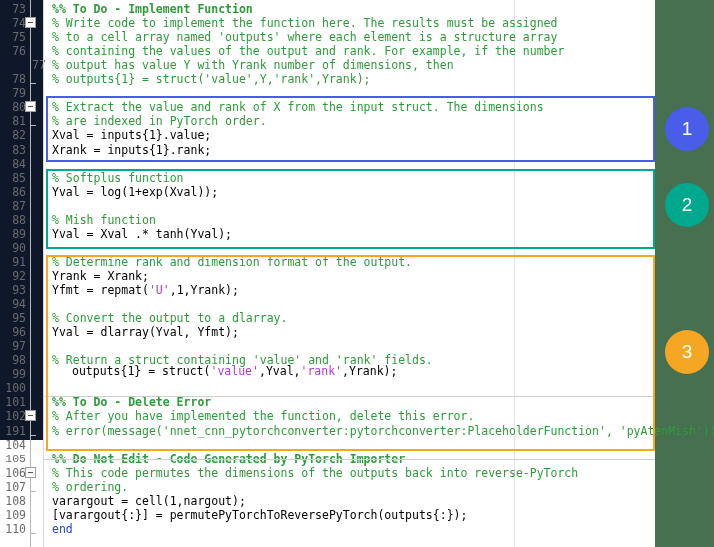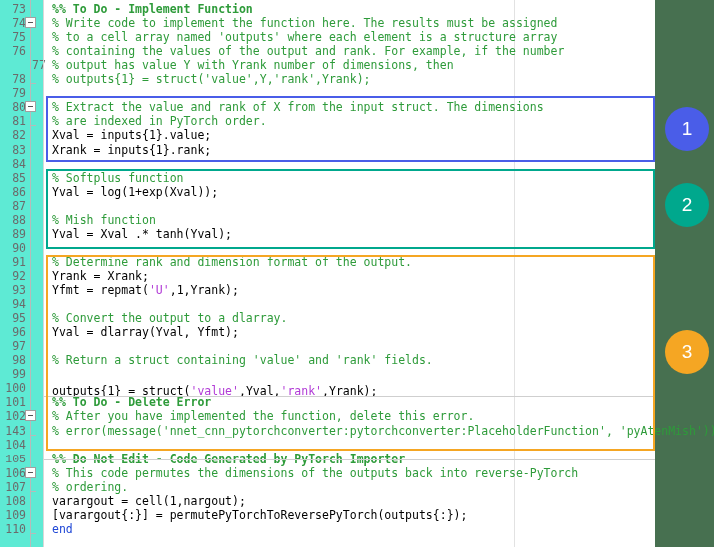--- a/index.html
+++ b/index.html
@@ -15,22 +15,22 @@
     position: absolute;
     left: 0; top: 0;
     width: 655px; height: 547px;
     background: #ffffff;
   }
 
   
   .gutter {
     position: absolute;
     left: 0; top: 0;
-    width: 44px; height: 547px;
-    background: #5eead4;
+    width: 44px; height: 440px;
+    background: #0f172a;
   }
   .gutter-sep {
     position: absolute;
     left: 43px; top: 0;
     width: 1px; height: 547px;
     background: #d7d7d7;
   }
   .fold-rail {
     position: absolute;
     left: 30px; top: 0;
@@ -163,21 +163,21 @@
         <div class="cl" style="top: 226.8px;">Yval = Xval .* tanh(Yval);</div>
         <div class="cl" style="top: 240.85px;"></div>
         <div class="cl" style="top: 254.9px;"><span class="cmt">% Determine rank and dimension format of the output.</span></div>
         <div class="cl" style="top: 268.95px;">Yrank = Xrank;</div>
         <div class="cl" style="top: 283px;">Yfmt = repmat(<span class="str">'U'</span>,1,Yrank);</div>
         <div class="cl" style="top: 297.05px;"></div>
         <div class="cl" style="top: 311.1px;"><span class="cmt">% Convert the output to a dlarray.</span></div>
         <div class="cl" style="top: 325.15px;">Yval = dlarray(Yval, Yfmt);</div>
         <div class="cl" style="top: 339.2px;"></div>
         <div class="cl" style="top: 353.25px;"><span class="cmt">% Return a struct containing 'value' and 'rank' fields.</span></div>
-        <div class="cl" style="top: 384px;">outputs{1} = struct(<span class="str">'value'</span>,Yval,<span class="str">'rank'</span>,Yrank);</div>
+        <div class="cl" style="top: 364px; margin-left: 20px;">outputs{1} = struct(<span class="str">'value'</span>,Yval,<span class="str">'rank'</span>,Yrank);</div>
         <div class="cl" style="top: 381.35px;"></div>
         <div class="cl" style="top: 395.4px;"><span class="cmtb">%% To Do - Delete Error</span></div>
         <div class="cl" style="top: 409.45px;"><span class="cmt">% After you have implemented the function, delete this error.</span></div>
         <div class="cl" style="top: 423.5px;"><span class="cmt">% error(message('nnet_cnn_pytorchconverter:pytorchconverter:PlaceholderFunction', 'pyAtenMish'));</span></div>
         <div class="cl" style="top: 437.55px;"></div>
         <div class="cl" style="top: 451.6px;"><span class="cmtb">%% Do Not Edit - Code Generated by PyTorch Importer</span></div>
         <div class="cl" style="top: 465.65px;"><span class="cmt">% This code permutes the dimensions of the outputs back into reverse-PyTorch</span></div>
         <div class="cl" style="top: 479.7px;"><span class="cmt">% ordering.</span></div>
         <div class="cl" style="top: 493.75px;">varargout = cell(1,nargout);</div>
         <div class="cl" style="top: 507.8px;">[varargout{:}] = permutePyTorchToReversePyTorch(outputs{:});</div>
@@ -216,21 +216,21 @@
         <div class="lnum" style="top: 297.05px;">94</div>
         <div class="lnum" style="top: 311.1px;">95</div>
         <div class="lnum" style="top: 325.15px;">96</div>
         <div class="lnum" style="top: 339.2px;">97</div>
         <div class="lnum" style="top: 353.25px;">98</div>
         <div class="lnum" style="top: 367.3px;">99</div>
         <div class="lnum" style="top: 381.35px;">100</div>
         <div class="lnum" style="top: 395.4px;">101</div>
         <div class="lnum" style="top: 409.45px;">102</div>
         <div class="fold" style="top: 410.45px;"></div>
-        <div class="lnum" style="top: 423.5px;">143</div>
+        <div class="lnum" style="top: 423.5px;">191</div>
         <div class="foldend" style="top: 434.5px;"></div>
         <div class="lnum" style="top: 437.55px;">104</div>
         <div class="lnum" style="top: 451.6px; font-family: Liberation Mono, monospace;">105</div>
         <div class="lnum" style="top: 465.65px;">106</div>
         <div class="fold" style="top: 466.65px;"></div>
         <div class="lnum" style="top: 479.7px;">107</div>
         <div class="foldend" style="top: 490.7px;"></div>
         <div class="lnum" style="top: 493.75px;">108</div>
         <div class="lnum" style="top: 507.8px;">109</div>
         <div class="lnum" style="top: 521.85px;">110</div>

